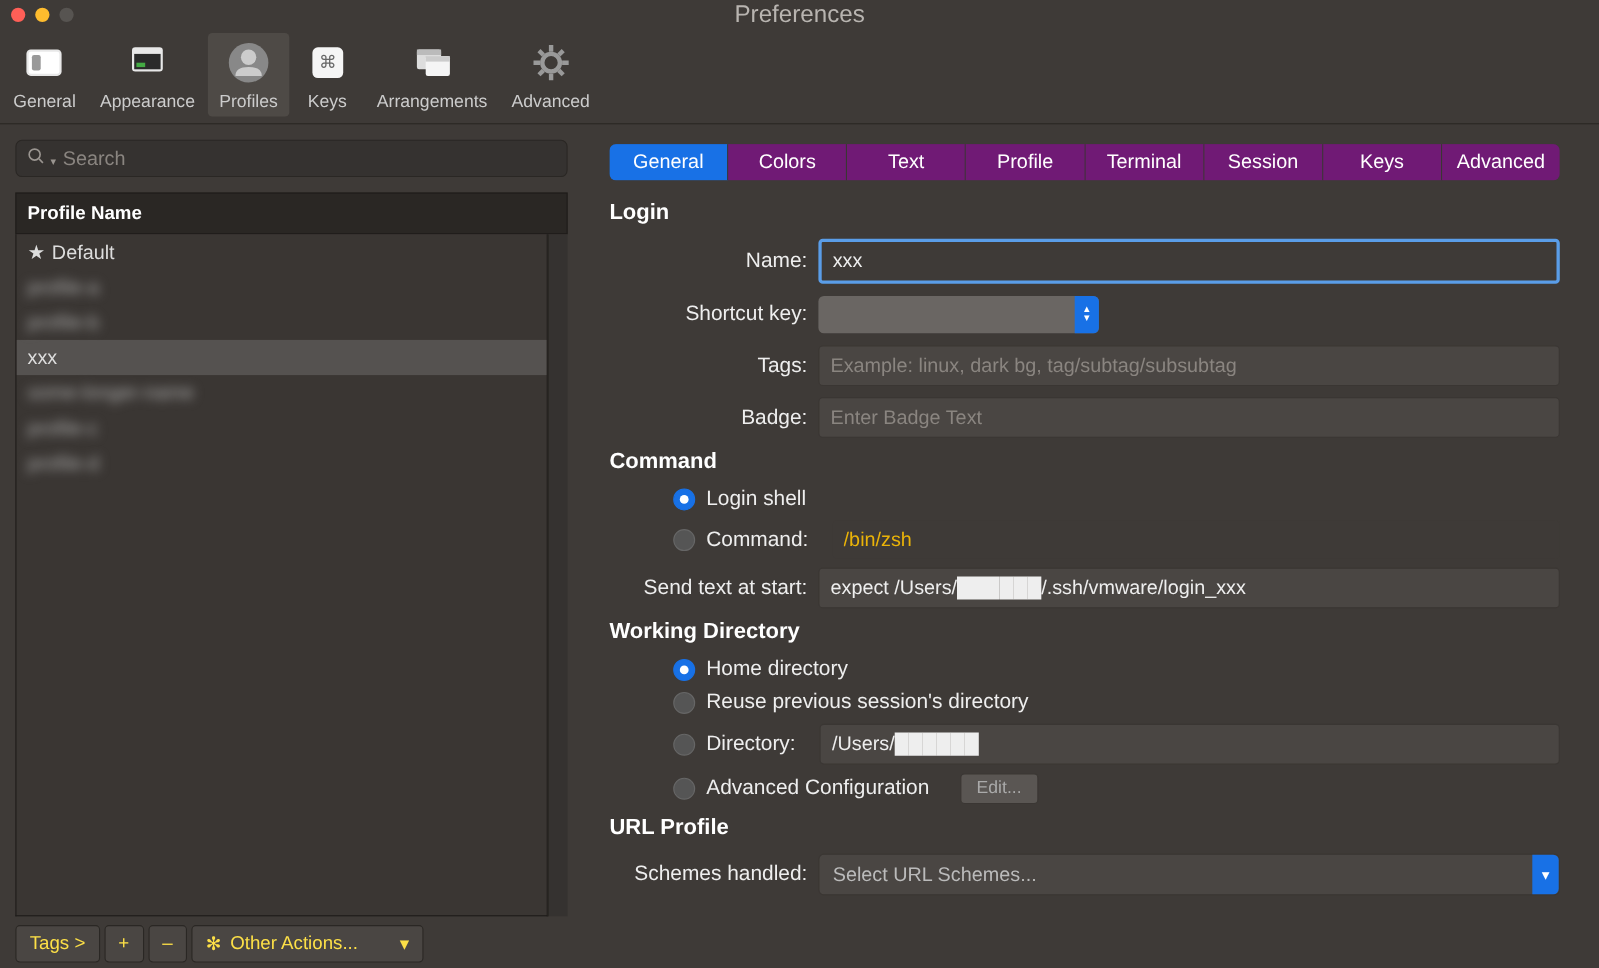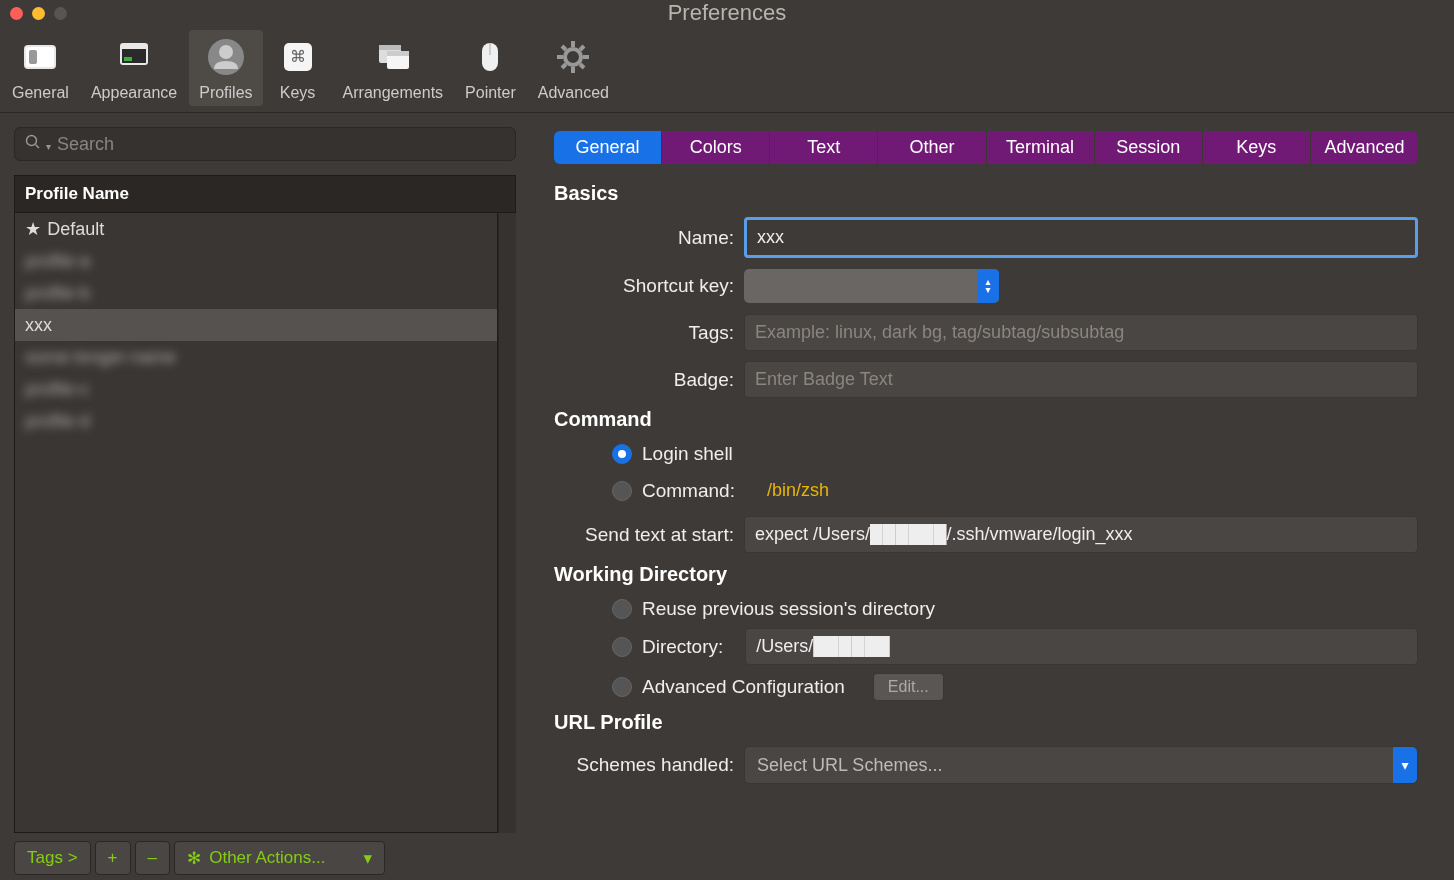--- a/index.html
+++ b/index.html
@@ -28,21 +28,21 @@
 .search-input::placeholder { color: #8a8580; }
 
 .profile-header { background: #2a2724; border: 1px solid #1e1c1a; padding: 8px 10px; color: #fff; font-size: 17px; font-weight: 600; }
 .profile-list { flex: 1; background: #3a3633; border: 1px solid #1e1c1a; border-top: none; overflow-y: auto; }
 .profile-item { padding: 5px 10px; font-size: 18px; color: #ddd; display: flex; align-items: center; gap: 6px; min-height: 32px; }
 .profile-item.selected { background: #555250; }
 .star-icon { color: #ddd; }
 .blur { filter: blur(5px); color: #aaa; }
 
 .bottom-bar { display: flex; align-items: center; gap: 4px; margin-top: 8px; }
-.bb-button { background: #4a4643; border: 1px solid #2a2724; border-radius: 4px; height: 34px; display: flex; align-items: center; justify-content: center; padding: 0 12px; color: #84cc16; font-size: 17px; cursor: pointer; }
+.bb-button { background: #4a4643; border: 1px solid #2a2724; border-radius: 4px; height: 34px; display: flex; align-items: center; justify-content: center; padding: 0 12px; color: #fde047; font-size: 17px; cursor: pointer; }
 
 .detail { flex: 1; padding: 18px 36px 10px 30px; overflow-y: auto; }
 .tab-bar { display: flex; border-radius: 6px; overflow: hidden; margin-bottom: 18px; width: 100%; }
 .tab { flex: 1; text-align: center; padding: 6px 0; background: #701a75; color: #fff; font-size: 18px; cursor: pointer; border-right: 1px solid #3a3633; }
 .tab:last-child { border-right: none; }
 .tab.active { background: #1871e6; }
 
 .section-title { font-size: 20px; font-weight: 600; color: #fff; margin: 10px 0 12px 0; }
 .form-row { display: flex; align-items: center; margin-bottom: 10px; min-height: 36px; }
 .form-label { width: 190px; text-align: right; padding-right: 10px; color: #eee; font-size: 19px; }
@@ -128,29 +128,20 @@
   <div class="toolbar-item">
     <div class="toolbar-icon">
       <svg width="44" height="44" viewBox="0 0 44 44">
           <rect x="8" y="10" width="22" height="18" rx="2" fill="#ddd"></rect>
           <rect x="8" y="10" width="22" height="5" fill="#bbb"></rect>
           <rect x="16" y="16" width="22" height="18" rx="2" fill="#f5f5f5"></rect>
           <rect x="16" y="16" width="22" height="5" fill="#ccc"></rect>
         </svg>
     </div>
     <div class="toolbar-label">Arrangements</div>
-  </div>
-  <div class="toolbar-item">
-    <div class="toolbar-icon">
-      <svg width="44" height="44" viewBox="0 0 44 44">
-          <rect x="14" y="8" width="16" height="28" rx="8" fill="#f0f0f0"></rect>
-          <line x1="22" y1="8" x2="22" y2="20" stroke="#aaa" stroke-width="1"></line>
-        </svg>
-    </div>
-    <div class="toolbar-label">Pointer</div>
   </div>
   <div class="toolbar-item">
     <div class="toolbar-icon">
       <svg width="44" height="44" viewBox="0 0 44 44">
           <circle cx="22" cy="22" r="8" fill="none" stroke="#999" stroke-width="4"></circle>
           <g stroke="#999" stroke-width="4">
             <line x1="22" y1="6" x2="22" y2="12"></line>
             <line x1="22" y1="32" x2="22" y2="38"></line>
             <line x1="6" y1="22" x2="12" y2="22"></line>
             <line x1="32" y1="22" x2="38" y2="22"></line>
@@ -217,28 +208,28 @@
         <span style="margin-left:30px;">▾</span>
       </div>
     </div>
   </div>
 
   <div class="detail">
     <div class="tab-bar" id="tab-bar">
         <div class="tab active">General</div>
         <div class="tab">Colors</div>
         <div class="tab">Text</div>
-        <div class="tab">Other</div>
+        <div class="tab">Profile</div>
         <div class="tab">Terminal</div>
         <div class="tab">Session</div>
         <div class="tab">Keys</div>
         <div class="tab">Advanced</div>
       </div>
 
-    <div class="section-title">Basics</div>
+    <div class="section-title">Login</div>
 
     <div class="form-row">
       <div class="form-label">Name:</div>
       <div class="form-control"><input class="text-input focused" value="xxx" style=""></div>
     </div>
 
     <div class="form-row">
       <div class="form-label">Shortcut key:</div>
       <div class="form-control">
         <div class="shortcut-select">
@@ -269,20 +260,24 @@
       <div class="radio-input"><input class="text-input readonly" readonly="" value="/bin/zsh" style=""></div>
     </div>
 
     <div class="form-row" style="margin-top:6px;">
       <div class="form-label" style="width:190px;">Send text at start:</div>
       <div class="form-control"><input class="text-input" value="expect /Users/██████/.ssh/vmware/login_xxx" style=""></div>
     </div>
 
     <div class="section-title">Working Directory</div>
 
+    <div class="radio-row">
+      <div class="radio checked"></div>
+      <div class="radio-label">Home directory</div>
+    </div>
     <div class="radio-row">
       <div class="radio"></div>
       <div class="radio-label">Reuse previous session's directory</div>
     </div>
     <div class="radio-row">
       <div class="radio"></div>
       <div class="radio-label">Directory:</div>
       <div class="radio-input"><input class="text-input" value="/Users/██████" style=""></div>
     </div>
     <div class="radio-row">

